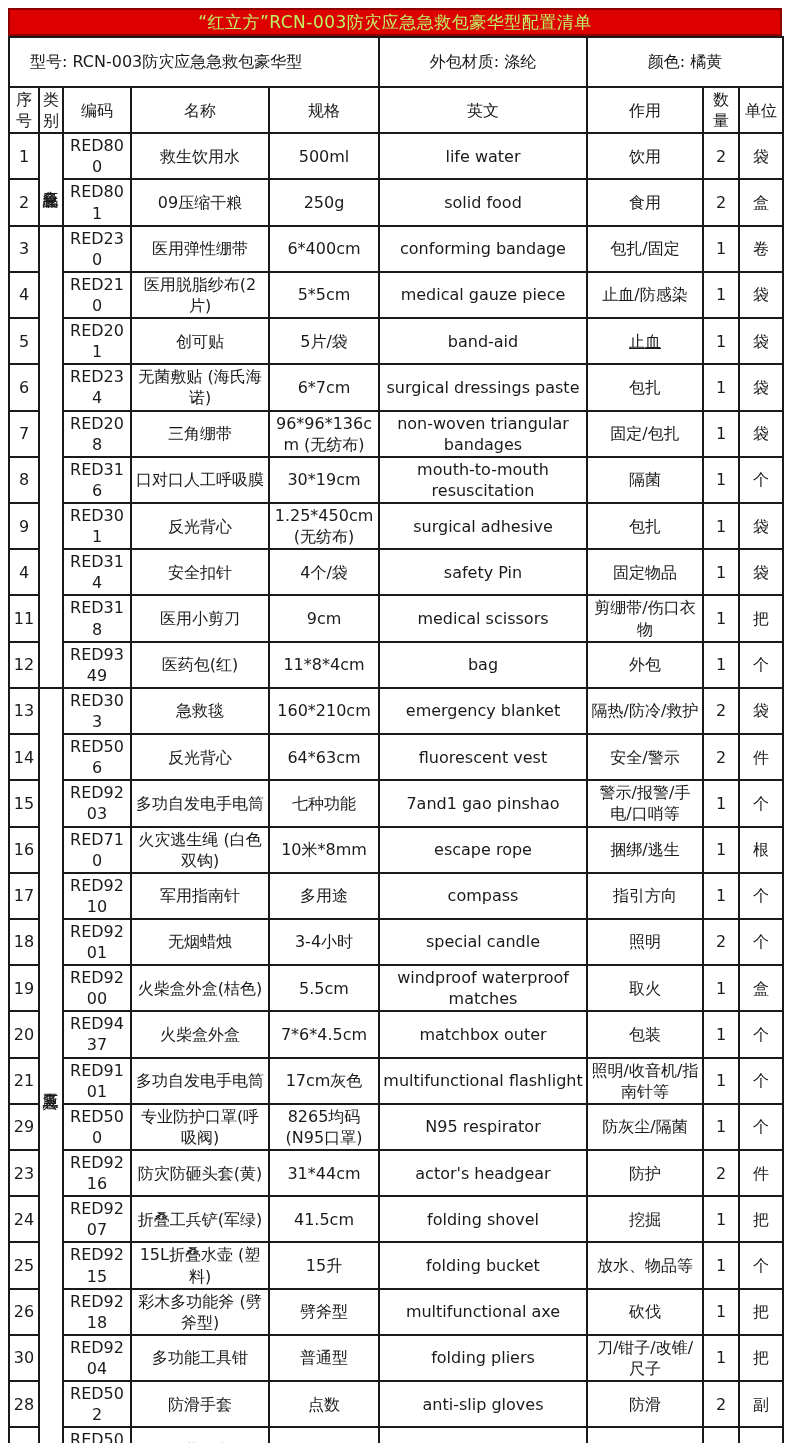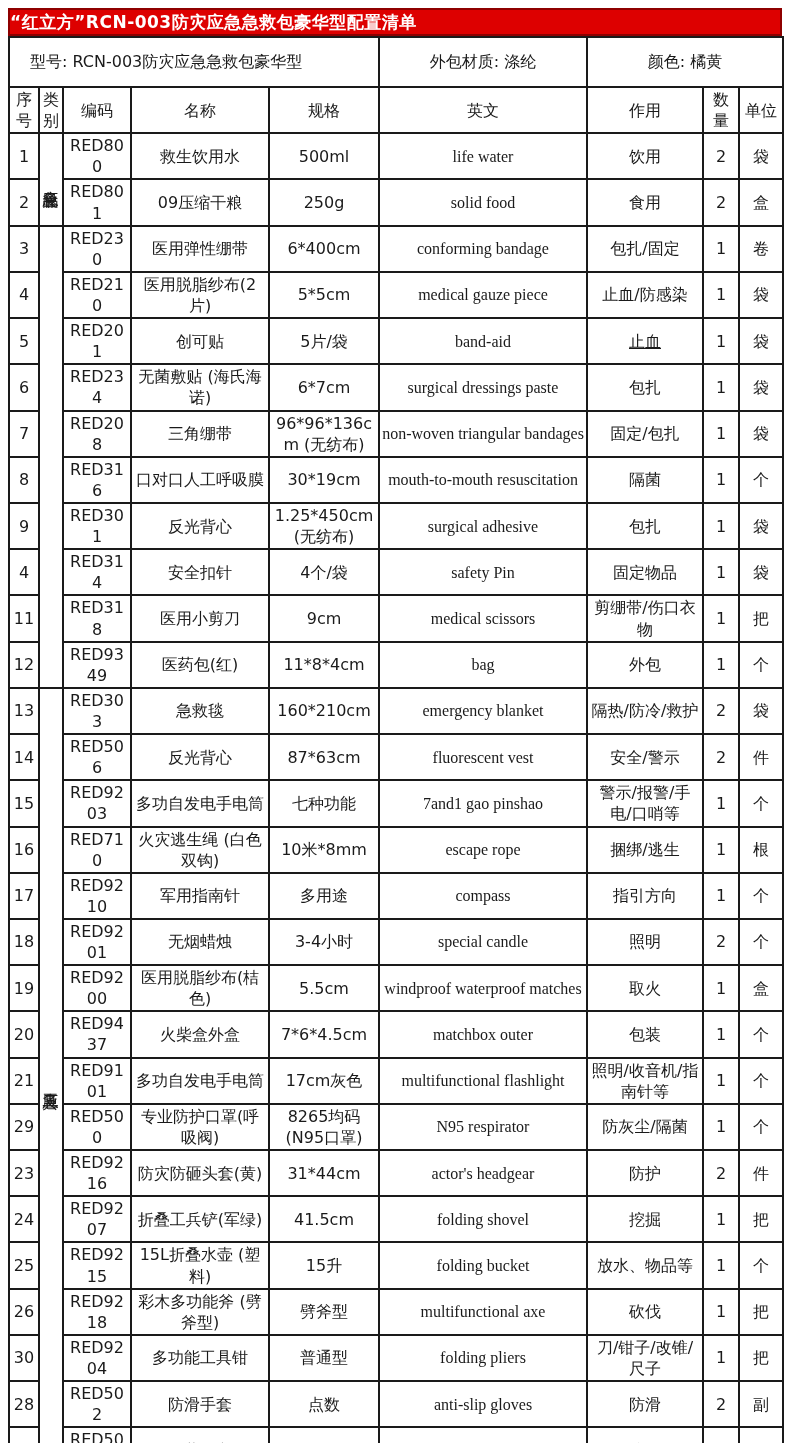--- a/index.html
+++ b/index.html
@@ -15,23 +15,24 @@
     overflow:hidden;
     background:#ffffff;
     font-family:"DejaVu Sans","Liberation Sans",sans-serif;
     color:var(--ink);
   }
   .page{padding:8px;}
   .title-bar{
     height:28px;
     background:var(--red);
     border:2px solid var(--dark-red);
-    color:#ffffff;
+    color:#bef264;
     font-size:17px;
-    font-weight:bold;
+    font-weight:normal;
+    text-align:center;
     line-height:24px;
     letter-spacing:0.5px;
   }
   table.cfg{
     width:774px;
     table-layout:fixed;
     border-collapse:collapse;
   }
   table.cfg td, table.cfg th{
     border:2px solid var(--line);
@@ -49,21 +50,21 @@
   tr.head-row th{height:41px;font-size:16px;}
   tbody tr{height:23px;}
   tbody tr.tall{height:45px;}
   td.cat{
     writing-mode:vertical-rl;
     text-orientation:upright;
     padding:0;
     font-size:16px;
     letter-spacing:1px;
   }
-  td.en{font-size:15px;font-family:Liberation Serif, serif;}
+  td.en{font-size:15px;}
   td.use{font-size:15px;}
   td.use.u{text-decoration:underline;}
 </style>
 </head>
 <body>
 
 <div class="page">
   <div class="title-bar">“红立方”RCN-003防灾应急急救包豪华型配置清单</div>
 
   <table class="cfg">
@@ -227,21 +228,21 @@
           <td>160*210cm</td>
           <td class="en">emergency blanket</td>
           <td class="use">隔热/防冷/救护</td>
           <td>2</td>
           <td>袋</td>
         </tr>
         <tr>
           <td>14</td>
           <td>RED506</td>
           <td>反光背心</td>
-          <td>87*63cm</td>
+          <td>64*63cm</td>
           <td class="en">fluorescent vest</td>
           <td class="use">安全/警示</td>
           <td>2</td>
           <td>件</td>
         </tr>
         <tr class="tall">
           <td>15</td>
           <td>RED9203</td>
           <td>多功自发电手电筒</td>
           <td>七种功能</td>
@@ -276,21 +277,21 @@
           <td>无烟蜡烛</td>
           <td>3-4小时</td>
           <td class="en">special candle</td>
           <td class="use">照明</td>
           <td>2</td>
           <td>个</td>
         </tr>
         <tr class="tall">
           <td>19</td>
           <td>RED9200</td>
-          <td>医用脱脂纱布(桔色)</td>
+          <td>火柴盒外盒(桔色)</td>
           <td>5.5cm</td>
           <td class="en">windproof waterproof matches</td>
           <td class="use">取火</td>
           <td>1</td>
           <td>盒</td>
         </tr>
         <tr>
           <td>20</td>
           <td>RED9437</td>
           <td>火柴盒外盒</td>

